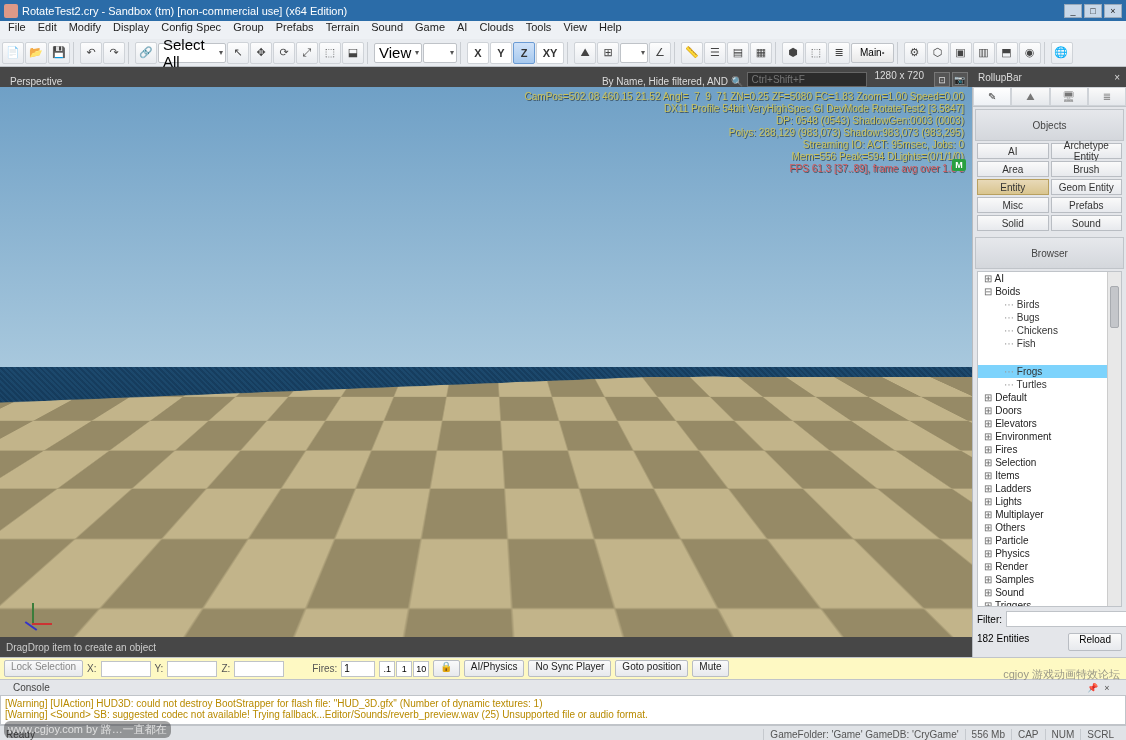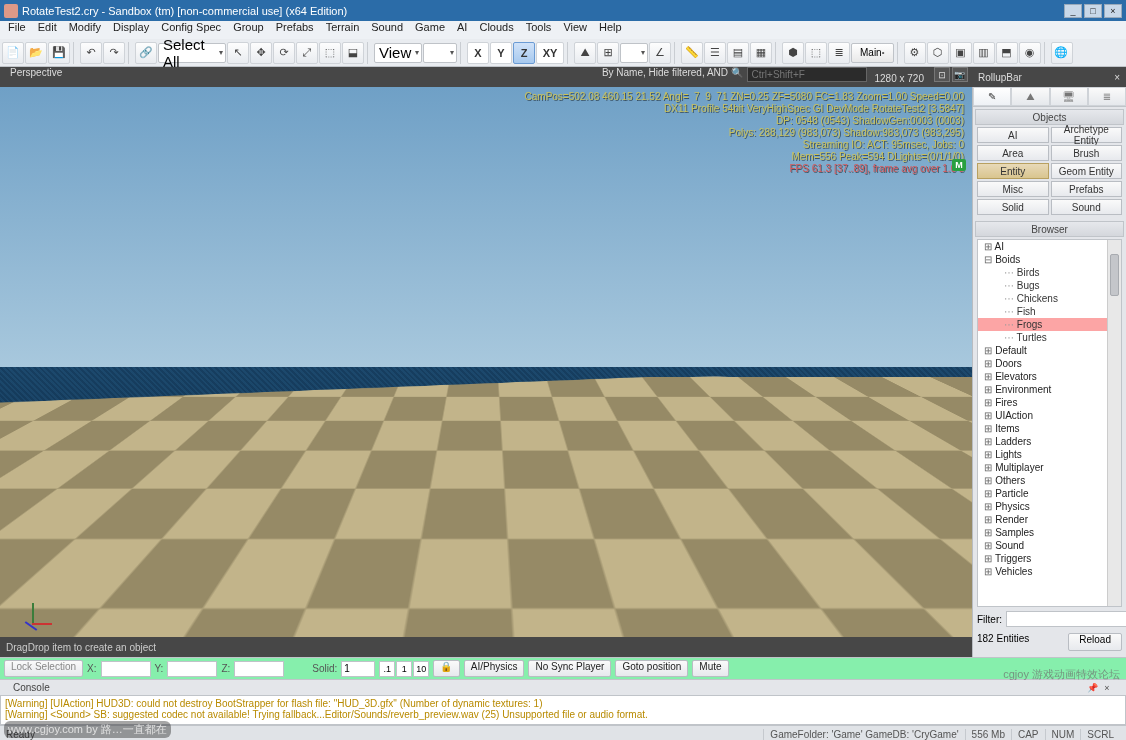--- a/index.html
+++ b/index.html
@@ -15,21 +15,21 @@
 .toolbar { height: 28px; background: #e9ecf0; border-bottom: 1px solid #c0c4c9; display: flex; align-items: center; padding: 0 2px; gap: 1px; }
 .tbtn { width: 22px; height: 22px; border: 1px solid #cfd3d8; background: linear-gradient(#fdfdfd,#e9ecf0); border-radius: 2px; display: inline-flex; align-items: center; justify-content: center; color: #444; font-size: 11px; }
 .tsep { width: 4px; height: 22px; border-left: 1px solid #c9cdd2; margin: 0 2px; }
 .tdrop { height: 20px; border: 1px solid #bfc3c8; background: #fff; font-size: 15px; padding: 0 14px 0 4px; display: inline-flex; align-items: center; position: relative; border-radius: 2px; }
 .tdrop::after { content: "▾"; position: absolute; right: 2px; font-size: 8px; color: #555; }
 .axisbtn { width: 22px; height: 22px; border: 1px solid #cfd3d8; background: #fff; display: inline-flex; align-items: center; justify-content: center; font-weight: bold; font-size: 11px; color: #333; border-radius: 2px; }
 .axisbtn.z { background: linear-gradient(#d0e2f8,#a7c9ee); border-color: #6a9bd4; }
 .mainbtn { height: 20px; padding: 0 8px; border: 1px solid #bfc3c8; background: linear-gradient(#fff,#e8e8e8); border-radius: 2px; font-size: 10px; display: inline-flex; align-items: center; }
 .mainbtn::after { content: " •"; font-size: 8px; color: #555; }
 
-.secondary-bar { height: 20px; background: #474747; color: #ddd; display: flex; align-items: flex-start; font-size: 10px; padding: 0 4px; }
+.secondary-bar { height: 20px; background: #474747; color: #ddd; display: flex; align-items: flex-end; font-size: 10px; padding: 0 4px; }
 .secondary-bar .persp { padding: 0 6px; }
 .secondary-bar .spacer { flex: 1; }
 .secondary-bar .filter-input { height: 15px; width: 120px; background: #2b2b2b; border: 1px solid #666; color: #aaa; font-size: 10px; padding: 0 4px; }
 .secondary-bar .res { margin: 6px 8px; }
 .secondary-bar .icon { width: 16px; height: 15px; background: #555; border: 1px solid #777; margin-left: 2px; display: inline-flex; align-items: center; justify-content: center; font-size: 9px; }
 
 .main-area { display: flex; height: 570px; }
 
 .viewport { position: relative; width: 972px; height: 570px; background: linear-gradient(#7aa5c8 0%, #8cb5d2 35%, #4e7189 45%, #2c4858 48%, #2e4a5a 100%); overflow: hidden; }
 .sky { position: absolute; top: 0; left: 0; right: 0; height: 280px; background: linear-gradient(#6fa0c6, #a8c8dd); }
@@ -48,41 +48,41 @@
 
 .statusbar-vp { position: absolute; left: 0; bottom: 0; right: 0; height: 20px; background: #474747; color: #ccc; font-size: 10px; padding: 0 6px; display: flex; align-items: center; }
 
 .rollup { width: 154px; background: #e4e6ea; border-left: 1px solid #b8bcc1; display: flex; flex-direction: column; }
 .rollup-title { height: 20px; background: #474747; color: #ddd; font-size: 10px; display: flex; align-items: center; padding: 0 6px; }
 .rollup-title .close { margin-left: auto; font-size: 10px; }
 .rollup-tabs { height: 20px; display: flex; background: #e0e3e7; border-bottom: 1px solid #c0c4c9; }
 .rollup-tabs .tab { flex: 1; border: 1px solid #cfd3d8; background: linear-gradient(#fafafa,#e5e8ec); display: flex; align-items: center; justify-content: center; font-size: 10px; color: #777; }
 .rollup-tabs .tab.active { background: linear-gradient(#fff,#eef1f5); color: #333; }
 
-.section-header { height: 16px; background: linear-gradient(#e6e8ec,#d4d7dc); border: 1px solid #c0c4c9; font-size: 10px; display: flex; align-items: center; justify-content: center; color: #444; margin: 2px; }
+.section-header { height: 32px; background: linear-gradient(#e6e8ec,#d4d7dc); border: 1px solid #c0c4c9; font-size: 10px; display: flex; align-items: center; justify-content: center; color: #444; margin: 2px; }
 .obj-grid { display: grid; grid-template-columns: 1fr 1fr; gap: 2px; padding: 0 4px 4px; }
 .obj-btn { height: 16px; border: 1px solid #b9bdc3; background: linear-gradient(#fafafa,#e7e9ed); font-size: 10px; text-align: center; display: flex; align-items: center; justify-content: center; color: #333; }
 .obj-btn.active { background: linear-gradient(#e8d9b8,#d9c58f); border-color: #b8a060; }
 
 .tree { flex: 1; background: #fff; border: 1px solid #c0c4c9; margin: 0 4px; overflow-y: auto; font-size: 10px; position: relative; }
 .tree-scroll { position: absolute; right: 0; top: 0; bottom: 0; width: 14px; background: #e8e8e8; border-left: 1px solid #ccc; }
 .tree-scroll::before { content: ""; position: absolute; top: 14px; left: 2px; right: 2px; height: 40px; background: #c4c6ca; border: 1px solid #a8abb0; border-radius: 2px; }
 .tree-item { padding: 1px 4px 1px 6px; color: #222; white-space: nowrap; cursor: default; margin-right: 14px; }
 .tree-item.child { padding-left: 26px; color: #333; }
 .tree-item.child::before { content: "⋯ "; color: #999; }
 .tree-item.expanded::before { content: "⊟ "; color: #666; }
 .tree-item.collapsed::before { content: "⊞ "; color: #666; }
-.tree-item.selected { background: #fca5a5; }
+.tree-item.selected { background: #7dd3fc; margin-top: 15px; }
 
 .filter-row { display: flex; align-items: center; padding: 4px; gap: 4px; font-size: 10px; }
 .filter-row input { flex: 1; height: 16px; border: 1px solid #bfc3c8; font-size: 10px; padding: 0 2px; }
 .entities-row { display: flex; align-items: flex-start; padding: 2px 4px 6px; font-size: 10px; gap: 8px; }
 .entities-row .btn { height: 18px; padding: 0 10px; border: 1px solid #b9bdc3; background: linear-gradient(#fafafa,#e7e9ed); border-radius: 2px; margin-left: auto; }
 
-.bottom-toolbar { height: 22px; background: #86efac; border-top: 1px solid #c0c4c9; display: flex; align-items: center; padding: 0 4px; gap: 4px; font-size: 10px; }
+.bottom-toolbar { height: 22px; background: #fef9c3; border-top: 1px solid #c0c4c9; display: flex; align-items: center; padding: 0 4px; gap: 4px; font-size: 10px; }
 .bottom-toolbar .btn { height: 17px; padding: 0 6px; border: 1px solid #b9bdc3; background: linear-gradient(#fafafa,#e7e9ed); border-radius: 2px; color: #888; }
 .bottom-toolbar .btn.enabled { color: #222; }
 .bottom-toolbar .inp { width: 50px; height: 16px; border: 1px solid #bfc3c8; background: #fff; font-size: 10px; padding: 0 2px; }
 .bottom-toolbar label { color: #555; }
 .speed-btns { display: flex; gap: 1px; }
 .speed-btns .sb { width: 16px; height: 16px; border: 1px solid #bfc3c8; background: #fff; font-size: 9px; display: flex; align-items: center; justify-content: center; }
 
 .console-header { height: 16px; background: #e4e6ea; border-top: 1px solid #c0c4c9; display: flex; align-items: center; padding: 0 13px; font-size: 10px; color: #444; }
 .console-header .ctrls { margin-left: auto; display: flex; gap: 2px; }
 .console-header .ctrls span { width: 12px; height: 12px; display: inline-flex; align-items: center; justify-content: center; font-size: 9px; color: #555; }
@@ -246,21 +246,21 @@
         <div class="tree-item child">Bugs</div>
         <div class="tree-item child">Chickens</div>
         <div class="tree-item child">Fish</div>
         <div class="tree-item child selected">Frogs</div>
         <div class="tree-item child">Turtles</div>
         <div class="tree-item collapsed">Default</div>
         <div class="tree-item collapsed">Doors</div>
         <div class="tree-item collapsed">Elevators</div>
         <div class="tree-item collapsed">Environment</div>
         <div class="tree-item collapsed">Fires</div>
-        <div class="tree-item collapsed">UIAction</div>
+        <div class="tree-item collapsed">Selection</div>
         <div class="tree-item collapsed">Items</div>
         <div class="tree-item collapsed">Ladders</div>
         <div class="tree-item collapsed">Lights</div>
         <div class="tree-item collapsed">Multiplayer</div>
         <div class="tree-item collapsed">Others</div>
         <div class="tree-item collapsed">Particle</div>
         <div class="tree-item collapsed">Physics</div>
         <div class="tree-item collapsed">Render</div>
         <div class="tree-item collapsed">Samples</div>
         <div class="tree-item collapsed">Sound</div>
@@ -280,21 +280,21 @@
 
 <div class="bottom-toolbar">
   <span class="btn">Lock Selection</span>
   <label>X:</label>
     <input class="inp" style="">
   <label>Y:</label>
     <input class="inp" style="">
   <label>Z:</label>
     <input class="inp" style="">
   <span style="width:20px;"></span>
-  <label>Solid:</label>
+  <label>Fires:</label>
   <input class="inp" style="width: 34px;" value="1">
   <div class="speed-btns" id="speedbtns">
       <div class="sb">.1</div>
       <div class="sb">1</div>
       <div class="sb">10</div>
     </div>
   <span class="btn">🔒</span>
   <span class="btn enabled">AI/Physics</span>
   <span class="btn enabled">No Sync Player</span>
   <span class="btn enabled">Goto position</span>

